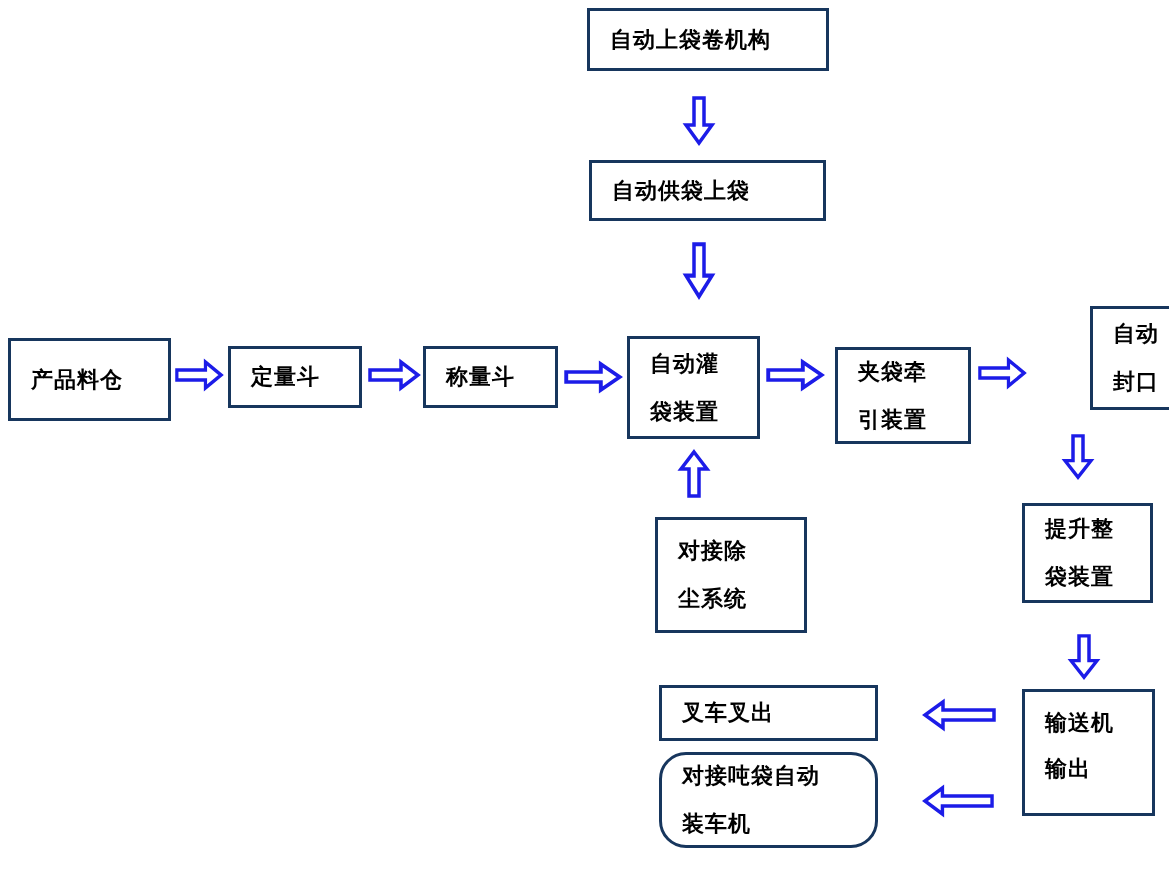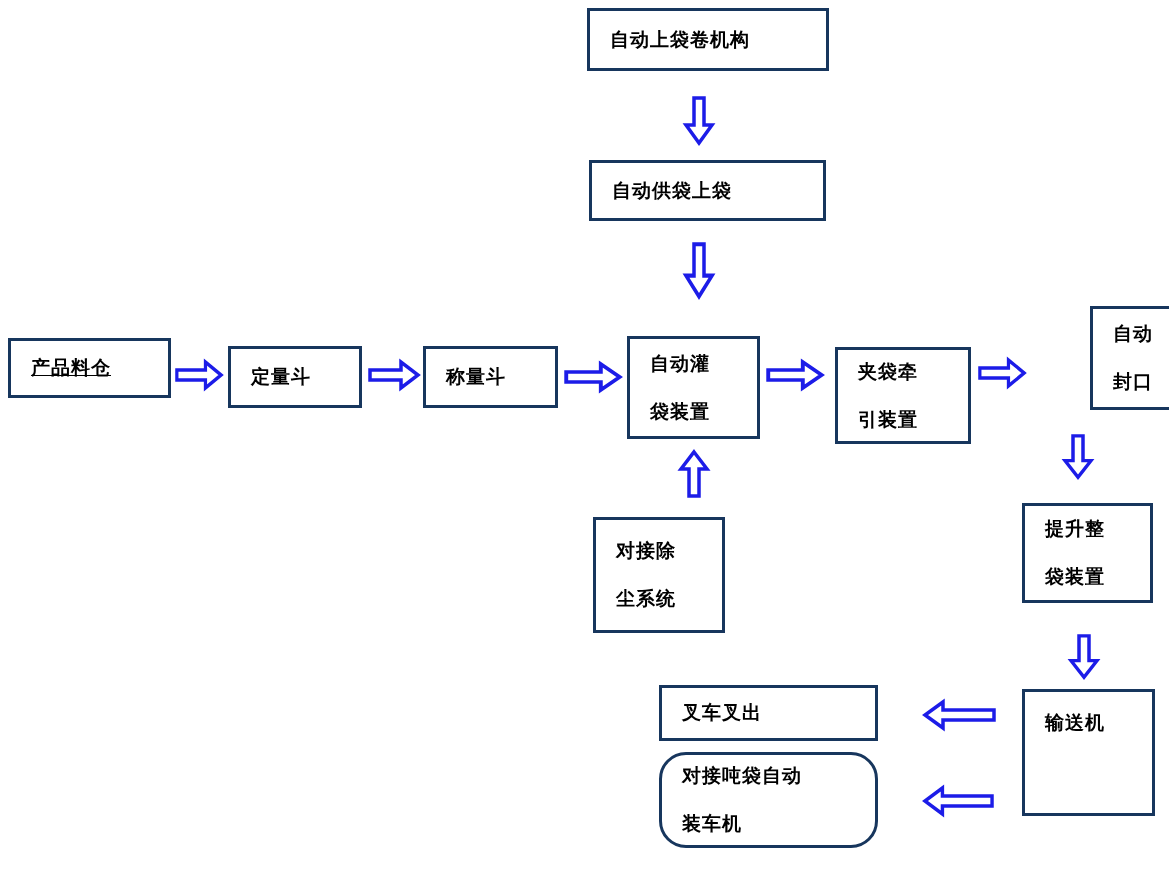--- a/index.html
+++ b/index.html
@@ -19,21 +19,21 @@
     height: 875px;
     background: var(--bg);
     overflow: hidden;
   }
   .node {
     position: absolute;
     box-sizing: border-box;
     border: 3.5px solid var(--border-color);
     background: #ffffff;
     color: var(--text-color);
-    font-size: 19px;
+    font-size: 22px;
     font-weight: bold;
     display: flex;
     flex-direction: column;
     justify-content: center;
     padding-left: 20px;
     letter-spacing: 1px;
   }
   .node .nline {
     line-height: 48px;
     white-space: nowrap;
@@ -59,21 +59,21 @@
 <div class="canvas">
 
   <div class="node single" style="left:587px; top:8px; width:242px; height:63px;">
     <div class="nline">自动上袋卷机构</div>
   </div>
 
   <div class="node single" style="left:589px; top:160px; width:237px; height:61px;">
     <div class="nline">自动供袋上袋</div>
   </div>
 
-  <div class="node single" style="left:8px; top:338px; width:163px; height:60px;text-decoration:underline;">
+  <div class="node single" style="left:8px; top:338px; width:163px; height:83px;">
     <div class="nline">产品料仓</div>
   </div>
 
   <div class="node single" style="left:228px; top:346px; width:134px; height:62px;">
     <div class="nline">定量斗</div>
   </div>
 
   <div class="node single" style="left:423px; top:346px; width:135px; height:62px;">
     <div class="nline">称量斗</div>
   </div>
@@ -86,32 +86,33 @@
   <div class="node" style="left:835px; top:315px; width:136px; height:97px;margin-top:32px;">
     <div class="nline">夹袋牵</div>
     <div class="nline">引装置</div>
   </div>
 
   <div class="node" style="left:1090px; top:306px; width:90px; height:104px;">
     <div class="nline">自动</div>
     <div class="nline">封口</div>
   </div>
 
-  <div class="node" style="left:593px; top:517px; width:132px; height:116px;">
+  <div class="node" style="left:655px; top:517px; width:152px; height:116px;">
     <div class="nline">对接除</div>
     <div class="nline">尘系统</div>
   </div>
 
   <div class="node" style="left:1022px; top:503px; width:131px; height:100px;">
     <div class="nline">提升整</div>
     <div class="nline">袋装置</div>
   </div>
 
   <div class="node top-align" style="left:1022px; top:689px; width:133px; height:127px;">
     <div class="nline">输送机</div>
+    <div class="nline">输出</div>
   </div>
 
   <div class="node single" style="left:659px; top:685px; width:219px; height:56px;">
     <div class="nline">叉车叉出</div>
   </div>
 
   <div class="node" style="left:659px; top:752px; width:219px; height:96px;border-radius:27px;">
     <div class="nline">对接吨袋自动</div>
     <div class="nline">装车机</div>
   </div>

